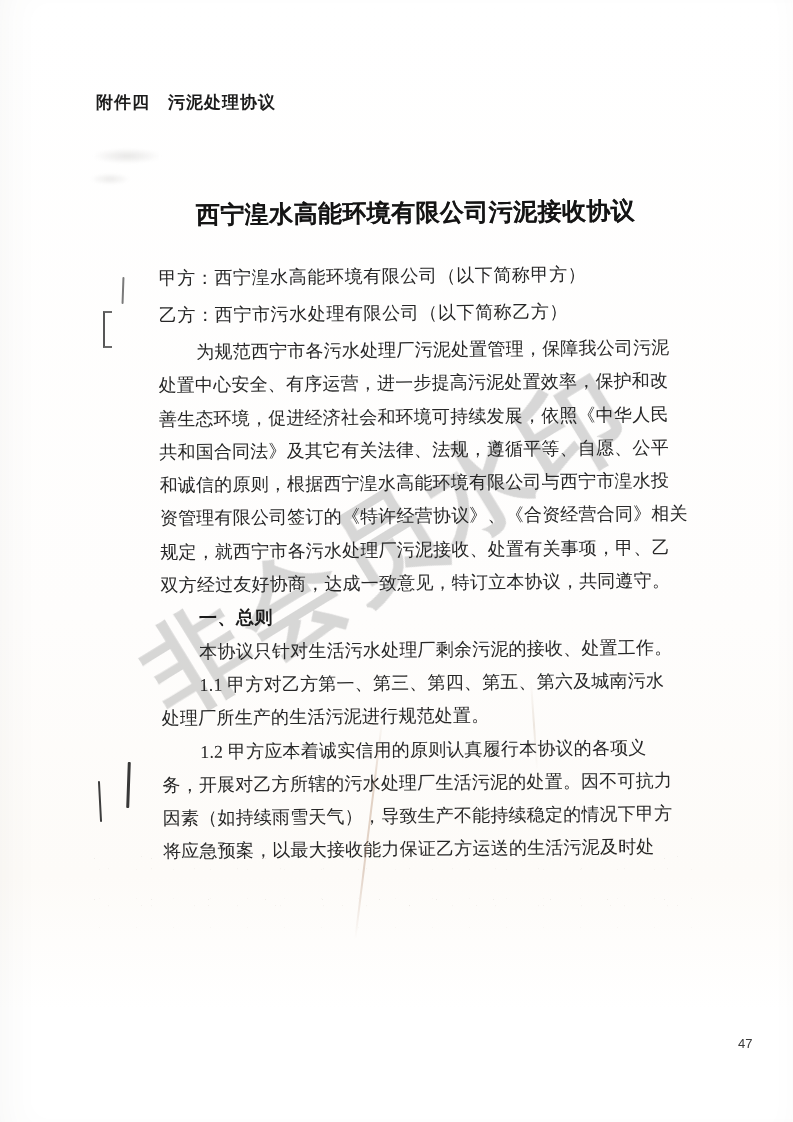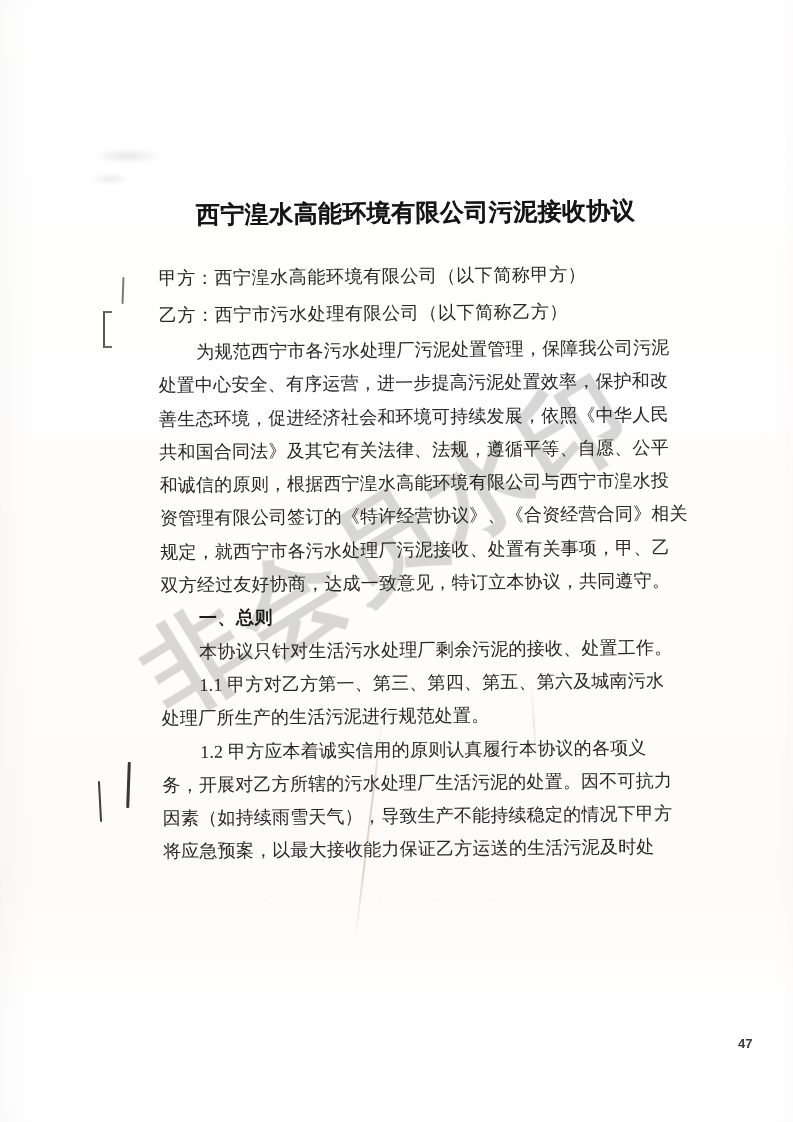--- a/index.html
+++ b/index.html
@@ -167,28 +167,28 @@
     opacity: 0.9;
   }
   
   .page-number {
     position: absolute;
     left: 738px;
     top: 1036px;
     font-size: 13px;
     color: #3a3a3a;
     font-family: "Liberation Sans", "DejaVu Sans", sans-serif;
-    font-weight: bold;
   }
 </style>
 </head>
 <body>
 
 <div class="page">
 
+  <div class="attachment-header">附件四　污泥处理协议</div>
 
   <div class="scan-content">
 
     <div class="watermark">非会员水印</div>
 
     <h1 class="doc-title">西宁湟水高能环境有限公司污泥接收协议</h1>
 
     <div class="party-line party-a">甲方：西宁湟水高能环境有限公司（以下简称甲方）</div>
 
     <div class="party-line party-b">乙方：西宁市污水处理有限公司（以下简称乙方）</div>

